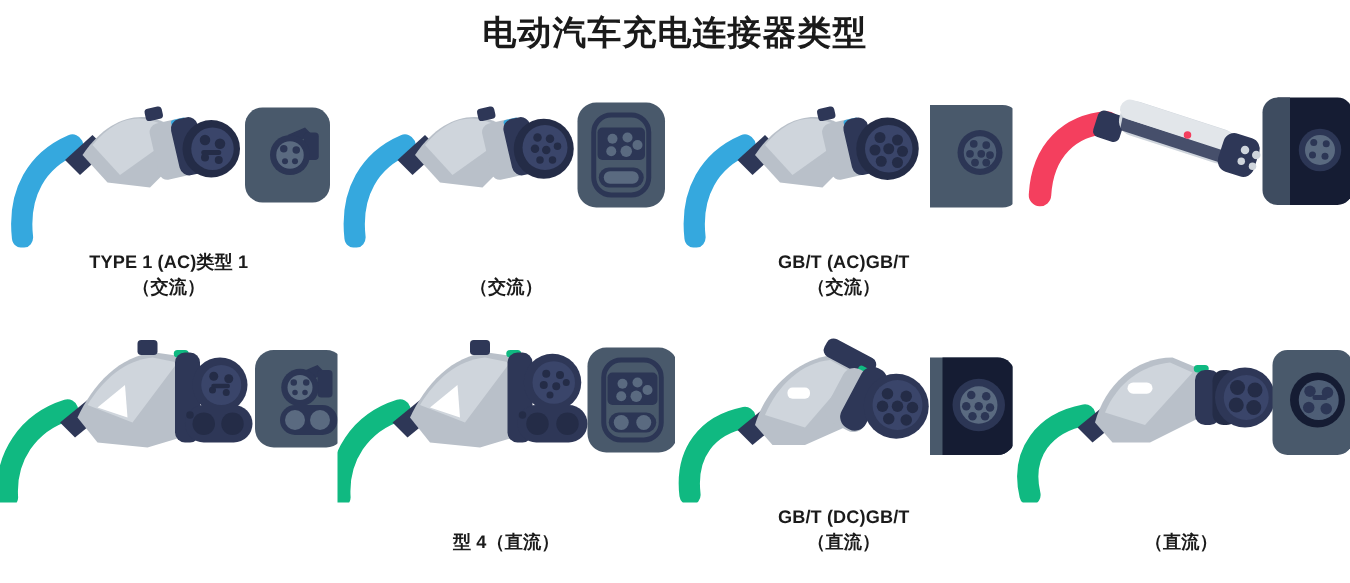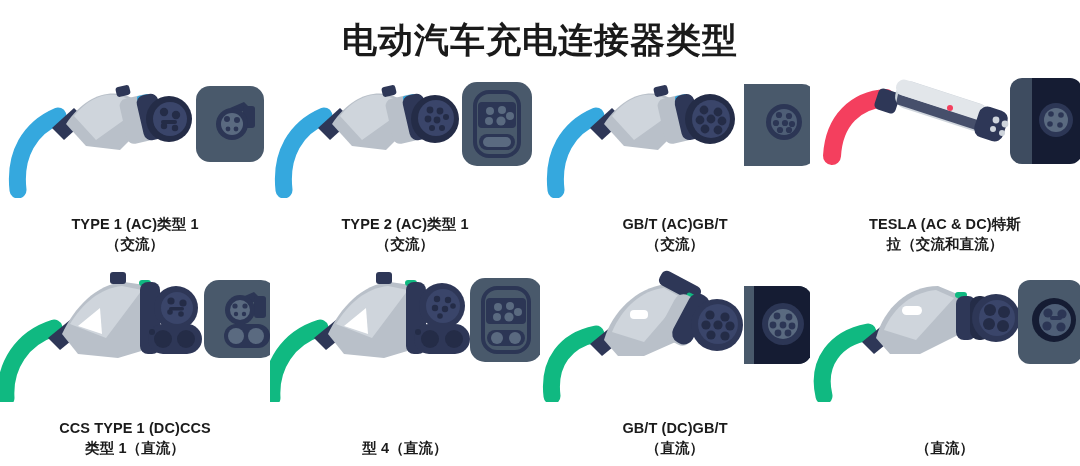--- a/index.html
+++ b/index.html
@@ -7,23 +7,23 @@
     width:1080px;height:466px;
     background:#ffffff;
     font-family:"Liberation Sans","DejaVu Sans",sans-serif;
     overflow:hidden;
     position:relative;
   }
   .page{width:1080px;height:466px;position:relative;}
 
   .title{
     position:absolute;
-    top:20px;left:0;width:1080px;
+    top:6px;left:0;width:1080px;
     text-align:center;
-    font-size:35px;
+    font-size:27px;
     font-weight:700;
     color:#1a1a1a;
     letter-spacing:1px;
     line-height:40px;
   }
 
   .grid{
     position:absolute;
     top:58px;left:0;width:1080px;height:408px;
     display:grid;
@@ -36,21 +36,21 @@
     flex-direction:column;
     align-items:center;
   }
   .art{
     width:270px;height:140px;
     position:relative;
   }
   .art svg{display:block;width:270px;height:140px;}
   .caption{
     width:230px;
-    margin-top:16px;
+    margin-top:2px;
     text-align:center;
     font-size:14.5px;
     font-weight:700;
     color:#1b1b1b;
     line-height:20px;
     letter-spacing:0.1px;
   }
   .caption .zh{white-space:nowrap;}
 </style>
 </head>
@@ -123,21 +123,21 @@
           <circle cx="220" cy="53" r="4" fill="#5A6A80"></circle>
           <circle cx="232" cy="52" r="4" fill="#5A6A80"></circle>
           <circle cx="240" cy="58" r="4" fill="#5A6A80"></circle>
           <circle cx="219" cy="63" r="4" fill="#5A6A80"></circle>
           <circle cx="231" cy="63" r="4.6" fill="#5A6A80"></circle>
           <rect x="209" y="76" width="36" height="16" rx="8" fill="#2C3655"></rect>
           <rect x="213" y="79" width="28" height="10" rx="5" fill="#5A6A80"></rect>
         </svg>
       </div>
       <div class="caption">
-        <span>TYPE 2 (AC)类型 1</span><br>
+        <br>
         <span class="zh">（交流）</span>
       </div>
     </div>
 
     <div class="cell">
       <div class="art">
         <svg viewBox="0 0 270 140" xmlns="http://www.w3.org/2000/svg">
           <path d="M16 132 C12 96 28 70 56 58" fill="none" stroke="#35A8DE" stroke-width="17" stroke-linecap="round"></path>
           <path d="M50 70 L72 50 L84 62 L62 82 Z" fill="#2E3757"></path>
           <path d="M64 66 C84 36 110 30 130 40 L148 62 L118 92 L84 88 Z" fill="#B9C0C9"></path>
@@ -189,24 +189,20 @@
           <circle cx="192" cy="75" r="3" fill="#CFD5DC"></circle>
           <path d="M212 20 h48 a12 12 0 0 1 12 12 v62 a12 12 0 0 1 -12 12 h-48 z" fill="#151C33"></path>
           <path d="M212 20 h10 v86 h-10 a12 12 0 0 1 -12 -12 v-62 a12 12 0 0 1 12 -12 z" fill="#3E4C60"></path>
           <circle cx="246" cy="62" r="17" fill="#2C3655"></circle>
           <circle cx="246" cy="62" r="12" fill="#5A6A80"></circle>
           <circle cx="241" cy="56" r="2.8" fill="#2C3655"></circle>
           <circle cx="251" cy="57" r="2.8" fill="#2C3655"></circle>
           <circle cx="240" cy="66" r="2.8" fill="#2C3655"></circle>
           <circle cx="250" cy="67" r="2.8" fill="#2C3655"></circle>
         </svg>
-      </div>
-      <div class="caption">
-        <span>TESLA (AC &amp; DC)特斯</span><br>
-        <span class="zh">拉（交流和直流）</span>
       </div>
     </div>
 
     <div class="cell">
       <div class="art">
         <svg viewBox="0 0 270 140" xmlns="http://www.w3.org/2000/svg">
           <path d="M6 136 C4 104 22 76 54 66" fill="none" stroke="#10B981" stroke-width="17" stroke-linecap="round"></path>
           <path d="M48 76 L70 58 L82 70 L60 88 Z" fill="#2E3757"></path>
           <path d="M62 72 C74 46 96 22 124 20 L152 24 L158 84 L118 96 L78 92 Z" fill="#B9C0C9"></path>
           <path d="M70 62 C82 42 100 26 122 24 L142 28 L106 76 Z" fill="#CFD5DC"></path>
@@ -232,24 +228,20 @@
           <circle cx="240" cy="48" r="10" fill="#5A6A80"></circle>
           <circle cx="235" cy="44" r="2.6" fill="#2C3655"></circle>
           <circle cx="245" cy="44" r="2.6" fill="#2C3655"></circle>
           <circle cx="236" cy="52" r="2.2" fill="#2C3655"></circle>
           <circle cx="244" cy="52" r="2.2" fill="#2C3655"></circle>
           <rect x="224" y="62" width="46" height="24" rx="12" fill="#2C3655"></rect>
           <circle cx="236" cy="74" r="8" fill="#5A6A80"></circle>
           <circle cx="256" cy="74" r="8" fill="#5A6A80"></circle>
         </svg>
       </div>
-      <div class="caption">
-        <span>CCS TYPE 1 (DC)CCS</span><br>
-        <span class="zh">类型 1（直流）</span>
-      </div>
     </div>
 
     <div class="cell">
       <div class="art">
         <svg viewBox="0 0 270 140" xmlns="http://www.w3.org/2000/svg">
           <path d="M2 136 C0 104 18 76 50 66" fill="none" stroke="#10B981" stroke-width="17" stroke-linecap="round"></path>
           <path d="M44 76 L66 58 L78 70 L56 88 Z" fill="#2E3757"></path>
           <path d="M58 72 C70 46 92 22 120 20 L148 24 L154 84 L114 96 L74 92 Z" fill="#B9C0C9"></path>
           <path d="M66 62 C78 42 96 26 118 24 L138 28 L102 76 Z" fill="#CFD5DC"></path>
           <path d="M74 64 L96 46 L98 72 Z" fill="#FFFFFF"></path>

